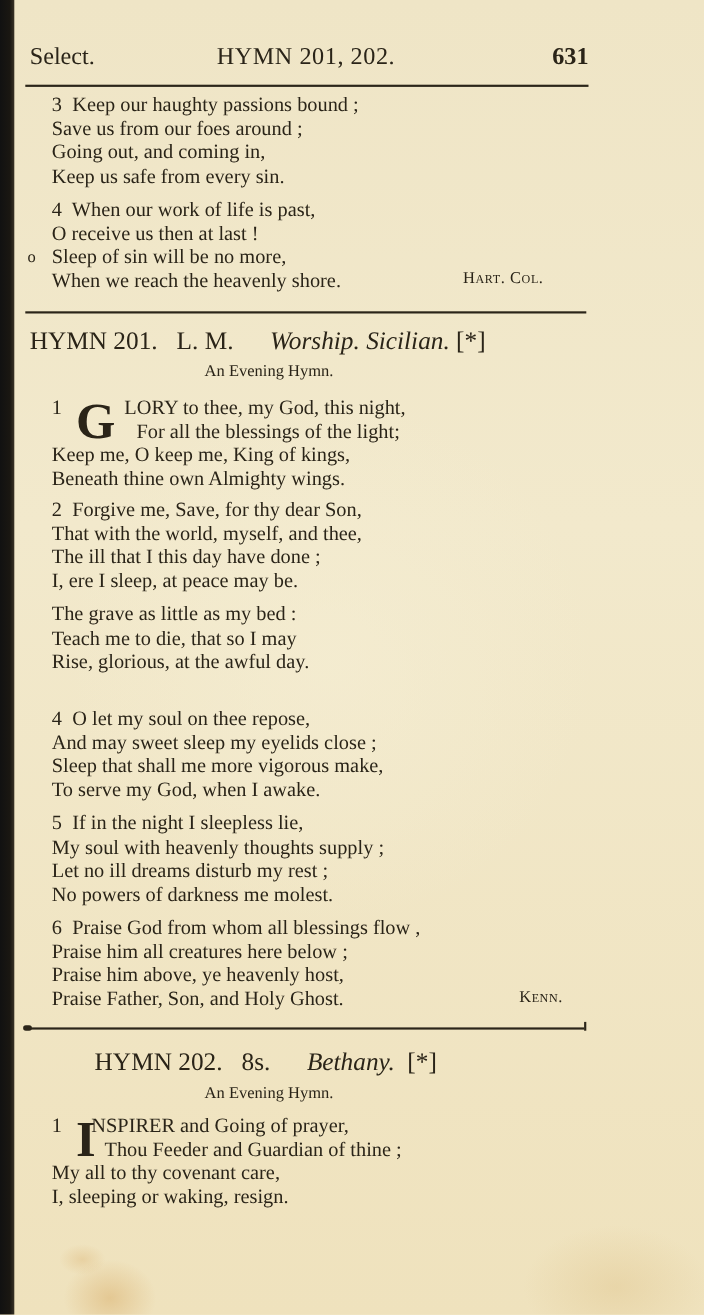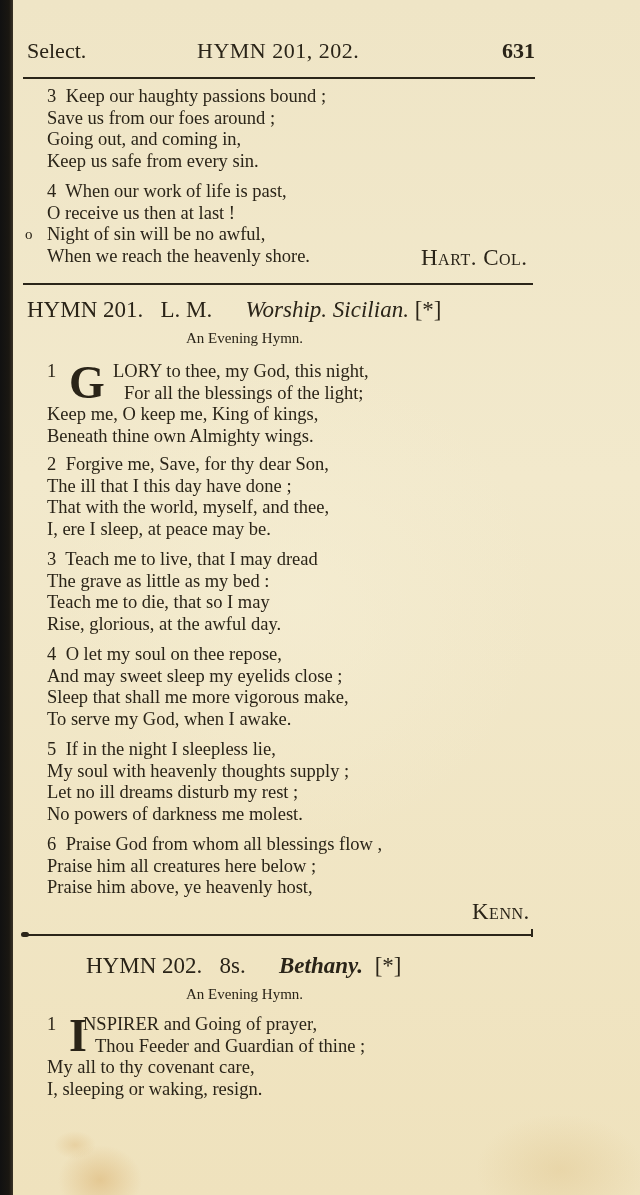--- a/index.html
+++ b/index.html
@@ -78,21 +78,21 @@
     .line { position: relative; height: 21.5px; }
     .vnum { display: inline-block; width: 14px; }
     .marker {
       position: absolute;
       left: -22px;
       font-size: 15px;
     }
     .credit {
       position: absolute;
       font-variant: small-caps;
-      font-size: 23px;
+      font-size: 15px;
       letter-spacing: 0.5px;
     }
     .hymn-title {
       position: absolute;
       font-size: 23px;
       white-space: nowrap;
     }
     .hymn-title .it { font-style: italic; margin-left: 16px; }
     .subtitle {
       position: absolute;
@@ -125,21 +125,21 @@
   <div class="verse-block" style="top:86px;">
     <div class="line"><span class="vnum">3</span> <span>Keep our haughty passions bound ;</span></div>
     <div class="line"><span>Save us from our foes around ;</span></div>
     <div class="line"><span>Going out, and coming in,</span></div>
     <div class="line"><span>Keep us safe from every sin.</span></div>
   </div>
 
   <div class="verse-block" style="top:181px;">
     <div class="line"><span class="vnum">4</span> <span>When our work of life is past,</span></div>
     <div class="line"><span>O receive us then at last !</span></div>
-    <div class="line"><span class="marker">o</span><span>Night of sin will be no awful,</span></div>
+    <div class="line"><span class="marker">o</span><span>Sleep of sin will be no more,</span></div>
     <div class="line"><span>When we reach the heavenly shore.</span></div>
   </div>
   <div class="credit" style="top:245px; left:421px;">Hart. Col.</div>
 
   <div class="rule rule-mid"></div>
 
   <div class="hymn-title" style="top:297px; left:27px;">
     <span>HYMN 201.</span>&nbsp;&nbsp;
     <span>L. M.</span>&nbsp;&nbsp;
     <span class="it">Worship.  Sicilian.</span>
@@ -151,27 +151,26 @@
     <div class="dropcap-line"><span class="vnum">1</span><span class="dropcap" style="left:22px;">G</span><span style="position:absolute; left:66px;">LORY to thee, my God, this night,</span></div>
     <div class="dropcap-line">
         <span style="position:absolute; left:77px;">For all the blessings of the light;</span>
       </div>
     <div class="line"><span>Keep me, O keep me, King of kings,</span></div>
     <div class="line"><span>Beneath thine own Almighty wings.</span></div>
   </div>
 
   <div class="verse-block" style="top:454px;">
     <div class="line"><span class="vnum">2</span> <span>Forgive me, Save, for thy dear Son,</span></div>
+    <div class="line"><span>That with the world, myself, and thee,</span></div>
     <div class="line"><span>The ill that I this day have done ;</span></div>
-    <div class="line"><span>That with the world, myself, and thee,</span></div>
     <div class="line"><span>I, ere I sleep, at peace may be.</span></div>
   </div>
 
   <div class="verse-block" style="top:549px;">
-    <div class="line"><span class="vnum">3</span> <span>Teach me to live, that I may dread</span></div>
     <div class="line"><span>The grave as little as my bed :</span></div>
     <div class="line"><span>Teach me to die, that so I may</span></div>
     <div class="line"><span>Rise, glorious, at the awful day.</span></div>
   </div>
 
   <div class="verse-block" style="top:644px;">
     <div class="line"><span class="vnum">4</span> <span>O let my soul on thee repose,</span></div>
     <div class="line"><span>And may sweet sleep my eyelids close ;</span></div>
     <div class="line"><span>Sleep that shall me more vigorous make,</span></div>
     <div class="line"><span>To serve my God, when I awake.</span></div>
@@ -181,29 +180,30 @@
     <div class="line"><span class="vnum">5</span> <span>If in the night I sleepless lie,</span></div>
     <div class="line"><span>My soul with heavenly thoughts supply ;</span></div>
     <div class="line"><span>Let no ill dreams disturb my rest ;</span></div>
     <div class="line"><span>No powers of darkness me molest.</span></div>
   </div>
 
   <div class="verse-block" style="top:834px;">
     <div class="line"><span class="vnum">6</span> <span>Praise God from whom all blessings flow ,</span></div>
     <div class="line"><span>Praise him all creatures here below ;</span></div>
     <div class="line"><span>Praise him above, ye heavenly host,</span></div>
+    <div class="line"><span>Praise Father, Son, and Holy Ghost.</span></div>
   </div>
   <div class="credit" style="top:899px; left:472px;">Kenn.</div>
 
   <div class="rule rule-end"></div>
 
   <div class="hymn-title" style="top:953px; left:86px;">
     <span>HYMN 202.</span>&nbsp;&nbsp;
     <span>8s.</span>&nbsp;&nbsp;
-    <span class="it" style="font-weight:bold;">Bethany.</span>&nbsp;
+    <span class="it" style="font-weight:normal;">Bethany.</span>&nbsp;
     <span>[*]</span>
   </div>
   <div class="subtitle" style="top:986px; left:186px;">An Evening Hymn.</div>
 
   <div class="verse-block" style="top:1014px;">
     <div class="dropcap-line"><span class="vnum">1</span><span class="dropcap" style="left:22px;">I</span><span style="position:absolute; left:36px;">NSPIRER and Going of prayer,</span></div>
     <div class="dropcap-line">
         <span style="position:absolute; left:48px;">Thou Feeder and Guardian of thine ;</span>
       </div>
     <div class="line"><span>My all to thy covenant care,</span></div>

